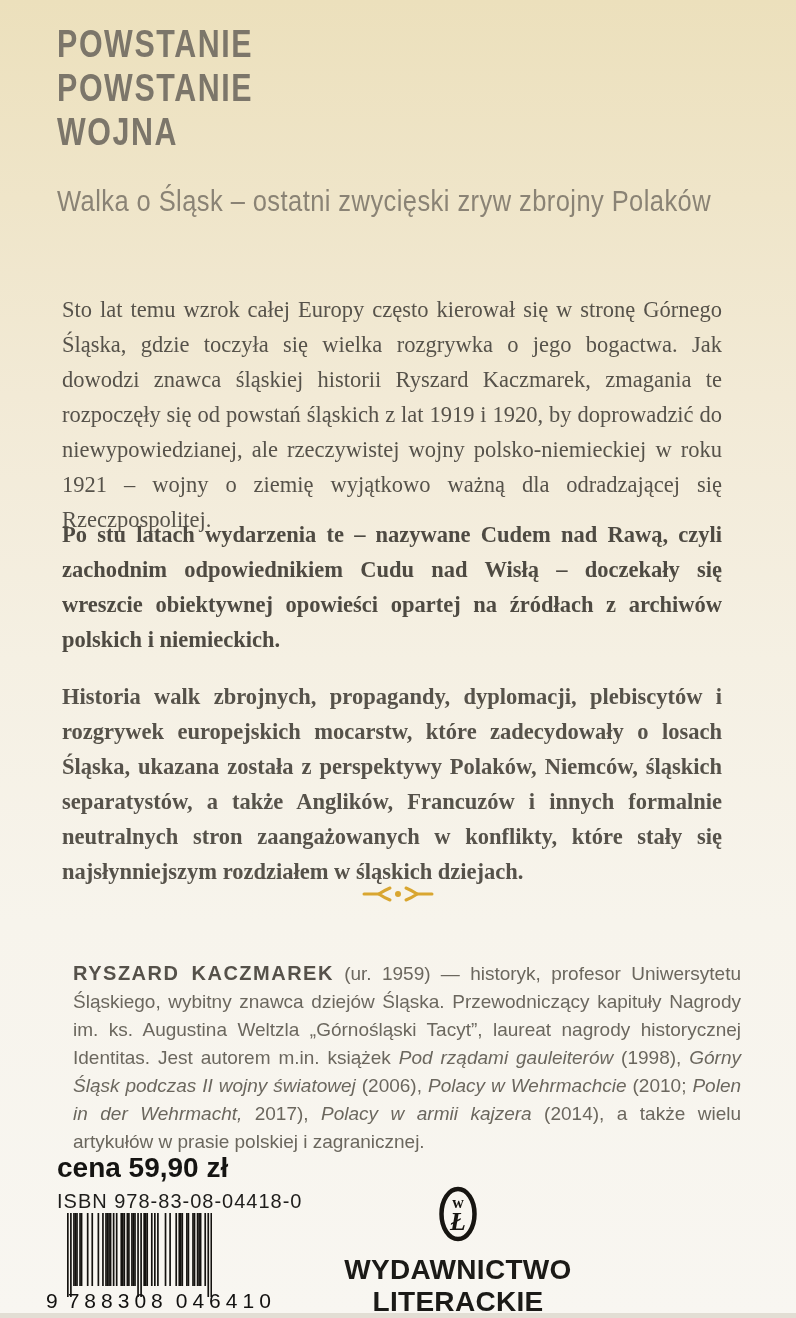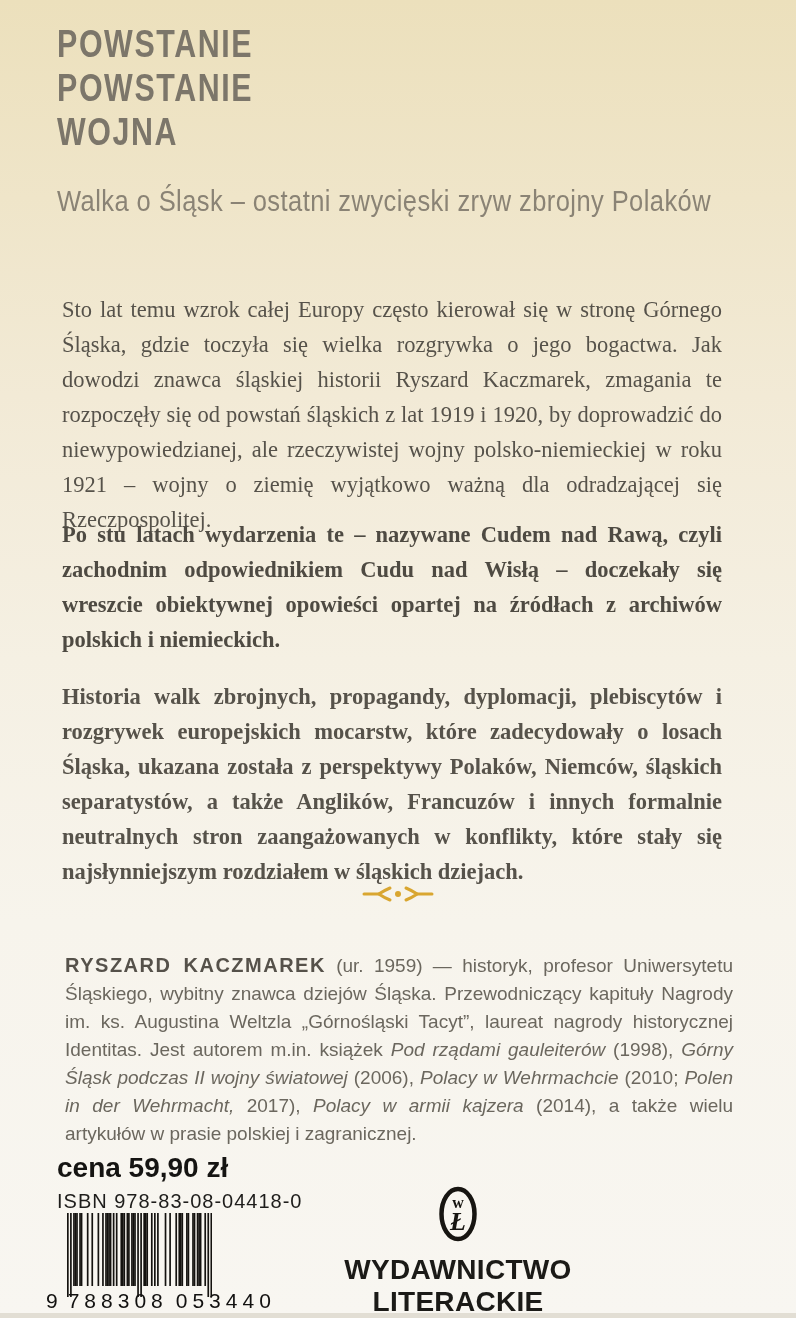--- a/index.html
+++ b/index.html
@@ -21,21 +21,21 @@
   }
   
   .blurb{position:absolute;left:62px;width:660px;margin:0;text-align:justify;
     font-family:"Liberation Serif",serif;font-size:22.5px;line-height:35px;color:#56524a;}
   .blurb.p1{top:292px;}
   .blurb.p2{top:517px;font-weight:700;color:#4e4a42;}
   .blurb.p3{top:679px;font-weight:bold;}
   
   .ornament-row{position:absolute;left:0;top:886px;width:100%;text-align:center;}
   
-  .bio{position:absolute;left:57px;top:943px;width:668px;margin:8px;text-align:justify;
+  .bio{position:absolute;left:57px;top:943px;width:668px;margin:16px;text-align:justify;
     font-size:19px;line-height:28px;color:#6b675e;}
   .seg-name{font-weight:700;font-size:20px;letter-spacing:1.5px;color:#55514a;}
   .seg-italic{font-style:italic;}
   
   .price{position:absolute;left:57px;top:1152px;font-size:28px;font-weight:700;color:#151412;}
   .isbn{position:absolute;left:57px;top:1190px;font-size:20px;letter-spacing:1px;color:#1e1d1b;}
   .barcode-wrap{position:absolute;left:46px;top:1213px;width:210px;}
   .barcode-bars{display:block;margin-left:21px;}
   .barcode-digits{display:flex;align-items:flex-end;margin-top:-8px;
     font-size:21px;color:#121110;background:transparent;}
@@ -130,21 +130,21 @@
         <rect x="129.74" y="0" width="1.68" height="73" fill="#14120f"></rect>
         <rect x="131.26" y="0" width="1.68" height="73" fill="#14120f"></rect>
         <rect x="132.79" y="0" width="1.68" height="73" fill="#14120f"></rect>
         <rect x="137.37" y="0" width="1.68" height="73" fill="#14120f"></rect>
         <rect x="140.42" y="0" width="1.68" height="84" fill="#14120f"></rect>
         <rect x="143.47" y="0" width="1.68" height="84" fill="#14120f"></rect>
       </svg>
     <div class="barcode-digits">
       <span class="d-first">9</span>
       <span class="d-left">788308</span>
-      <span class="d-right">053440</span>
+      <span class="d-right">046410</span>
     </div>
   </div>
 
   <div class="publisher-block">
     <svg class="logo" width="40" height="56" viewBox="0 0 40 56">
       <ellipse cx="20" cy="28" rx="16.5" ry="25" fill="none" stroke="#171511" stroke-width="4.5"></ellipse>
       <text x="20" y="22" text-anchor="middle" font-family="Liberation Serif, serif" font-weight="700" font-size="16" fill="#171511">w</text>
       <text x="20" y="44" text-anchor="middle" font-family="Liberation Serif, serif" font-style="italic" font-weight="700" font-size="26" fill="#171511">Ł</text>
     </svg>
     <div class="publisher-name">WYDAWNICTWO LITERACKIE</div>

